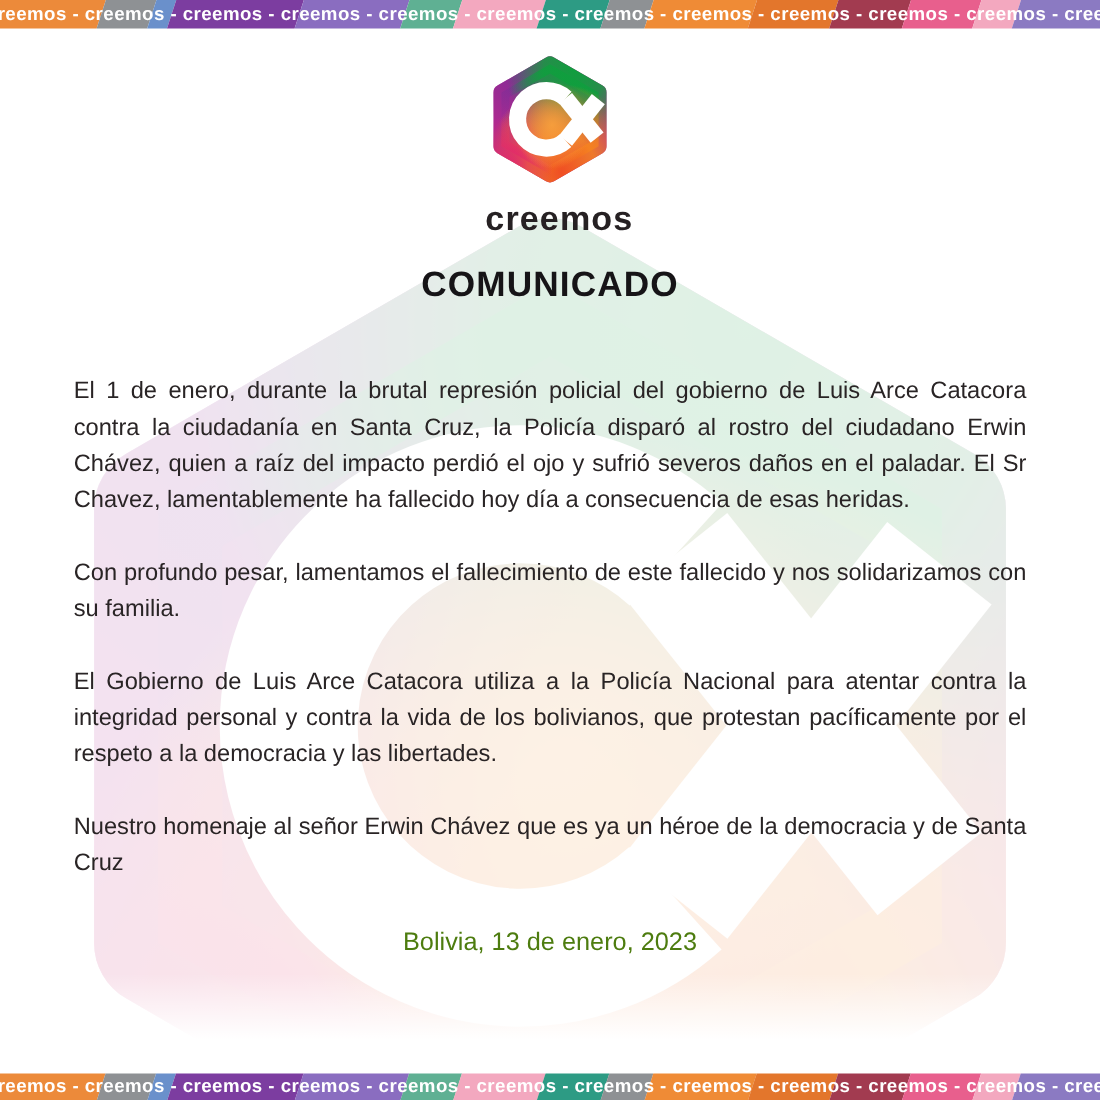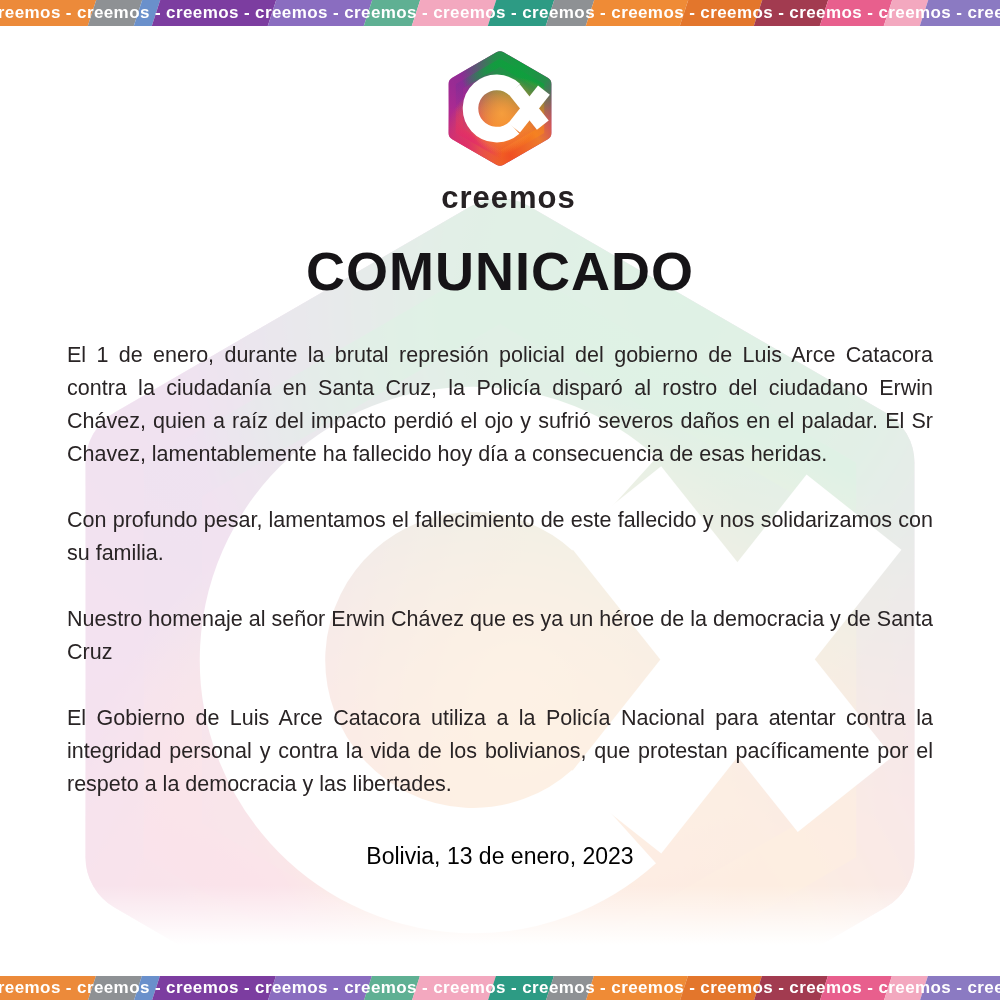--- a/index.html
+++ b/index.html
@@ -25,31 +25,31 @@
                opacity:.13; z-index:0; pointer-events:none; }
   .wm-fade { position:absolute; left:0; right:0; top:885px; height:92px; z-index:1;
              background:linear-gradient(to bottom, rgba(255,255,255,0), #ffffff 65%); pointer-events:none; }
 
   
   .logo-block { position:absolute; top:44px; left:0; right:0; text-align:center; z-index:2; }
   .wordmark { margin-top:3px; font-size:31px; font-weight:700; letter-spacing:1px; color:#262123;padding-left:17px; }
 
   
   .title { position:absolute; top:240px; left:0; right:0; margin:0; text-align:center;
-           font-size:54px; font-weight:700; letter-spacing:1px; color:#161417; z-index:2; }
+           font-size:32px; font-weight:700; letter-spacing:1px; color:#161417; z-index:2; }
 
   
   .body-text { position:absolute; left:55px; right:55px; top:327px; z-index:2;
                font-size:21.5px; line-height:33px; color:#292425; text-align:justify; }
   .para { margin:12px; }
   .para + .para { margin-top:33px; }
 
   
   .date { position:absolute; top:843px; left:0; right:0; text-align:center;
-          font-size:23px; color:#000000; z-index:2; }
+          font-size:23px; color:#4d7c0f; z-index:2; }
 </style>
 </head>
 <body>
 
 <svg width="0" height="0" style="position:absolute" aria-hidden="true">
   <defs>
     <radialGradient id="gGreen" cx="75%" cy="5%" r="70%">
       <stop offset="0%" stop-color="#109e3e"></stop>
       <stop offset="45%" stop-color="#109e3e" stop-opacity="0.85"></stop>
       <stop offset="100%" stop-color="#109e3e" stop-opacity="0"></stop>
@@ -122,22 +122,22 @@
         <use href="#creemos-logo"></use>
       </svg>
     <div class="wordmark">creemos</div>
   </div>
 
   <h1 class="title">COMUNICADO</h1>
 
   <div class="body-text">
       <p class="para">El 1 de enero, durante la brutal represión policial del gobierno de Luis Arce Catacora contra la ciudadanía en Santa Cruz, la Policía disparó al rostro del ciudadano Erwin Chávez, quien a raíz del impacto perdió el ojo y sufrió severos daños en el paladar. El Sr Chavez, lamentablemente ha fallecido hoy día a consecuencia de esas heridas.</p>
       <p class="para">Con profundo pesar, lamentamos el fallecimiento de este fallecido y nos solidarizamos con su familia.</p>
+      <p class="para">El Gobierno de Luis Arce Catacora utiliza a la Policía Nacional para atentar contra la integridad personal y contra la vida de los bolivianos, que protestan pacíficamente por el respeto a la democracia y las libertades.</p>
       <p class="para">Nuestro homenaje al señor Erwin Chávez que es ya un héroe de la democracia y de Santa Cruz</p>
-      <p class="para">El Gobierno de Luis Arce Catacora utiliza a la Policía Nacional para atentar contra la integridad personal y contra la vida de los bolivianos, que protestan pacíficamente por el respeto a la democracia y las libertades.</p>
     </div>
 
   <div class="date">Bolivia, 13 de enero, 2023</div>
 
   <div class="banner banner-bottom">
     <div class="segments">
         <div class="seg" style="background: rgb(236, 138, 58); width: 110px;"></div>
         <div class="seg" style="background: rgb(142, 145, 148); width: 46px;"></div>
         <div class="seg" style="background: rgb(106, 144, 203); width: 18px;"></div>
         <div class="seg" style="background: rgb(124, 61, 160); width: 116px;"></div>

